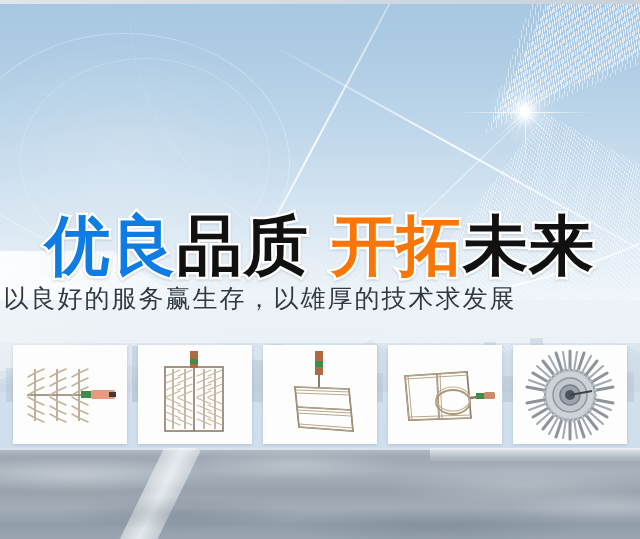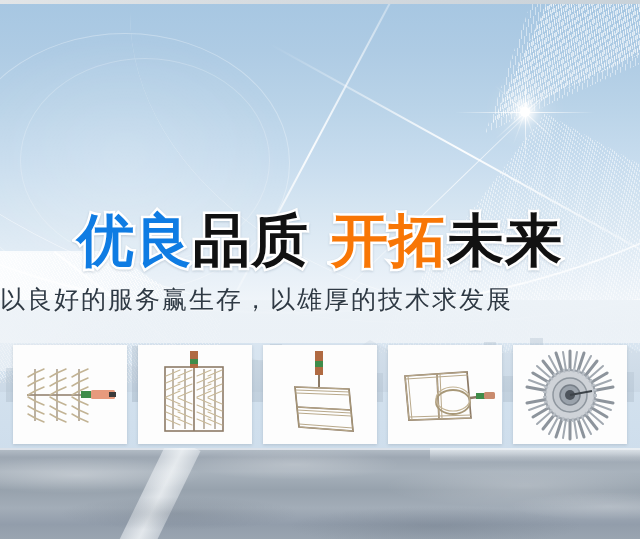--- a/index.html
+++ b/index.html
@@ -201,42 +201,42 @@
   }
   .ground-shade{
     position:absolute;left:430px;top:0;width:210px;height:14px;
     background:linear-gradient(to bottom,rgba(238,243,247,.75),rgba(238,243,247,0));
   }
 
   
   .headline{
     position:absolute;left:0;top:166px;width:640px;
     text-align:center;z-index:20;
-    font-size:57px;line-height:72px;font-weight:bold;
+    font-size:65px;line-height:72px;font-weight:bold;
     letter-spacing:1px;white-space:nowrap;
     font-family:"DejaVu Sans","Liberation Sans",sans-serif;
   }
   .headline .seg{
     display:inline-block;
     -webkit-text-stroke:5px #ffffff;
     paint-order:stroke fill;
     filter:drop-shadow(0 1px 1px rgba(120,140,160,.35));
   }
   .seg.blue{color:#0f7ce3;}
   .seg.black{color:#111111;}
   .seg.orange{color:#f87605;}
   .seg.gap{-webkit-text-stroke:0;width:22px;}
 
   
   .subtitle{
     position:absolute;left:0;top:258px;width:520px;
-    text-align:left;z-index:20;
+    text-align:center;z-index:20;
     font-size:25px;line-height:32px;color:#2f3a45;
     letter-spacing:2px;white-space:nowrap;
-    font-family:Liberation Sans, sans-serif;
+    font-family:Liberation Serif, serif;
     text-shadow:0 1px 1px rgba(255,255,255,.75);
   }
 
   
   .cards{
     position:absolute;left:0;top:345px;width:640px;height:99px;
     z-index:18;
     display:flex;justify-content:center;gap:11px;
   }
   .card{

